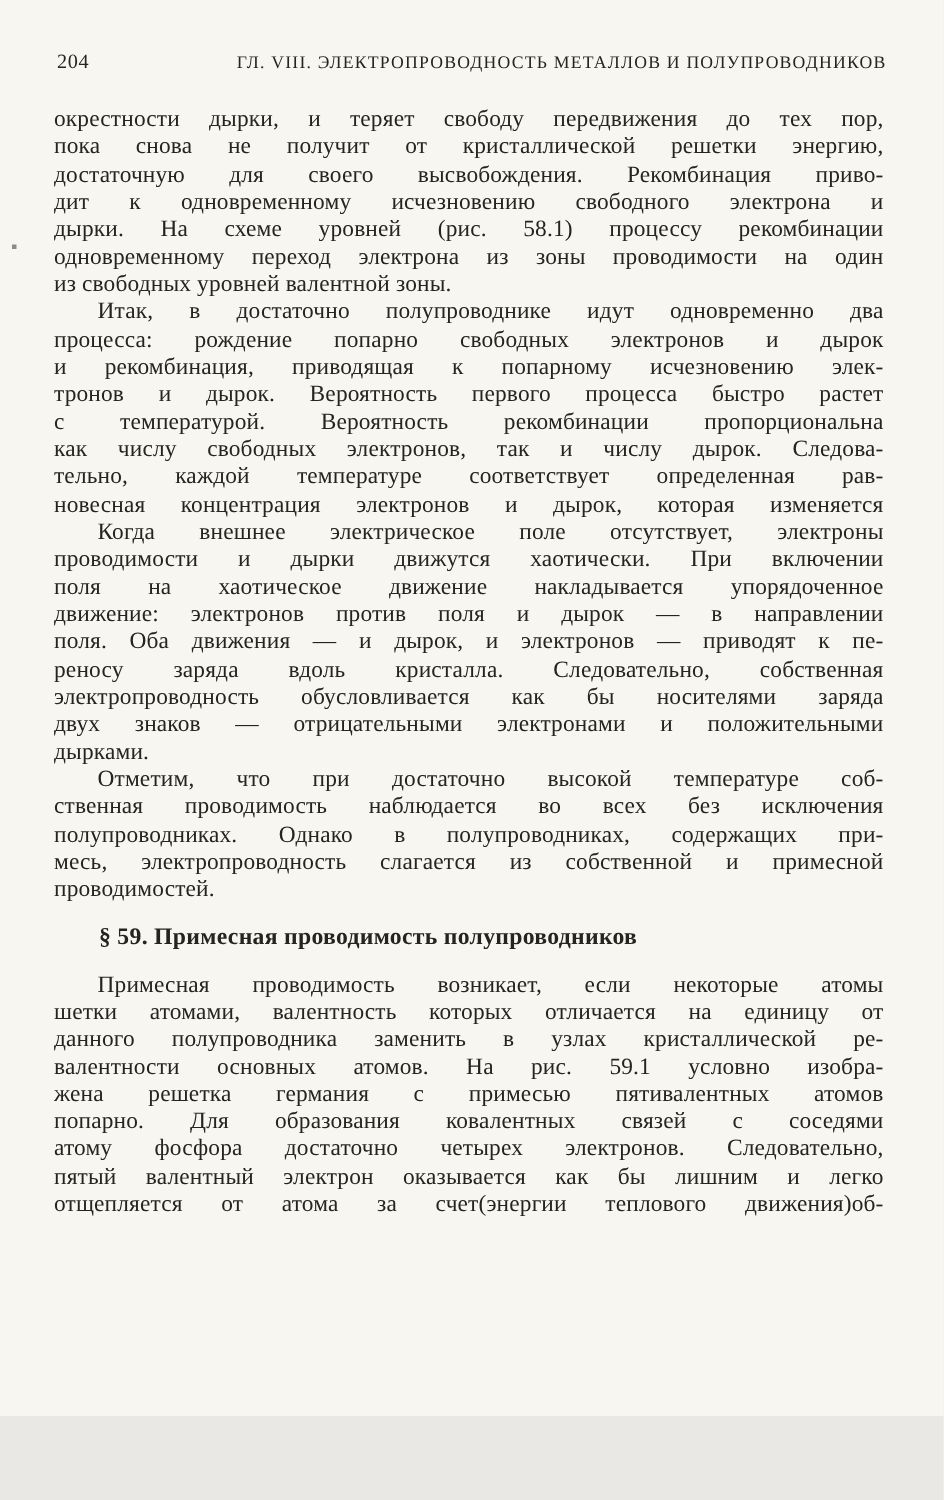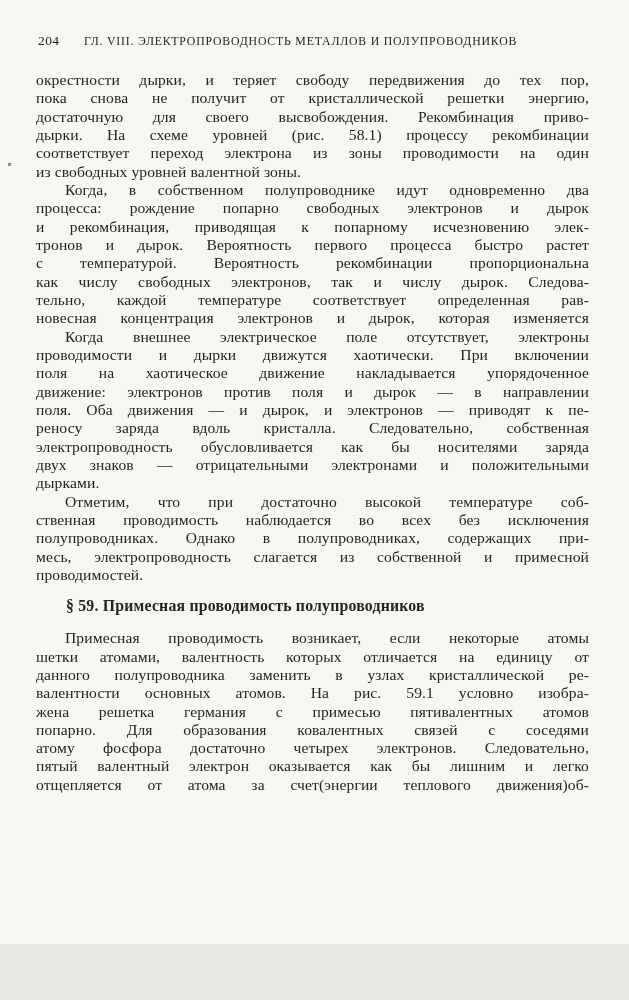--- a/index.html
+++ b/index.html
@@ -27,21 +27,21 @@
     display: flex;
     align-items: baseline;
   }
   .page-num {
     width: 46px;
     font-size: 13.5px;
     letter-spacing: 0.4px;
   }
   .chapter {
     flex: 1;
-    text-align: left;
+    text-align: right;
     font-size: 11.8px;
     letter-spacing: 0.8px;
     white-space: nowrap;
   }
   .text-block {
     position: absolute;
     left: 36px;
     top: 71px;
     width: 553px;
   }
@@ -76,26 +76,27 @@
 <div class="page">
   <div class="running-header">
     <span class="page-num">204</span>
     <span class="chapter">ГЛ. VIII. ЭЛЕКТРОПРОВОДНОСТЬ МЕТАЛЛОВ И ПОЛУПРОВОДНИКОВ</span>
   </div>
   <div class="text-block" id="text-block">
       <div class="paragraph">
         <div class="line">окрестности дырки, и теряет свободу передвижения до тех пор,</div>
         <div class="line">пока снова не получит от кристаллической решетки энергию,</div>
         <div class="line">достаточную для своего высвобождения. Рекомбинация приво-</div>
+        <div class="line">дит к одновременному исчезновению свободного электрона и</div>
         <div class="line">дырки. На схеме уровней (рис. 58.1) процессу рекомбинации</div>
-        <div class="line">соответствует переход электрона из зоны проводимости на один</div>
+        <div class="line">одновременному переход электрона из зоны проводимости на один</div>
         <div class="line para-last">из свободных уровней валентной зоны.</div>
       </div>
       <div class="paragraph">
-        <div class="line first-line">Когда, в собственном полупроводнике идут одновременно два</div>
+        <div class="line first-line">Итак, в достаточно полупроводнике идут одновременно два</div>
         <div class="line">процесса: рождение попарно свободных электронов и дырок</div>
         <div class="line">и рекомбинация, приводящая к попарному исчезновению элек-</div>
         <div class="line">тронов и дырок. Вероятность первого процесса быстро растет</div>
         <div class="line">с температурой. Вероятность рекомбинации пропорциональна</div>
         <div class="line">как числу свободных электронов, так и числу дырок. Следова-</div>
         <div class="line">тельно, каждой температуре соответствует определенная рав-</div>
         <div class="line">новесная концентрация электронов и дырок, которая изменяется</div>
       </div>
       <div class="paragraph">
         <div class="line first-line">Когда внешнее электрическое поле отсутствует, электроны</div>

